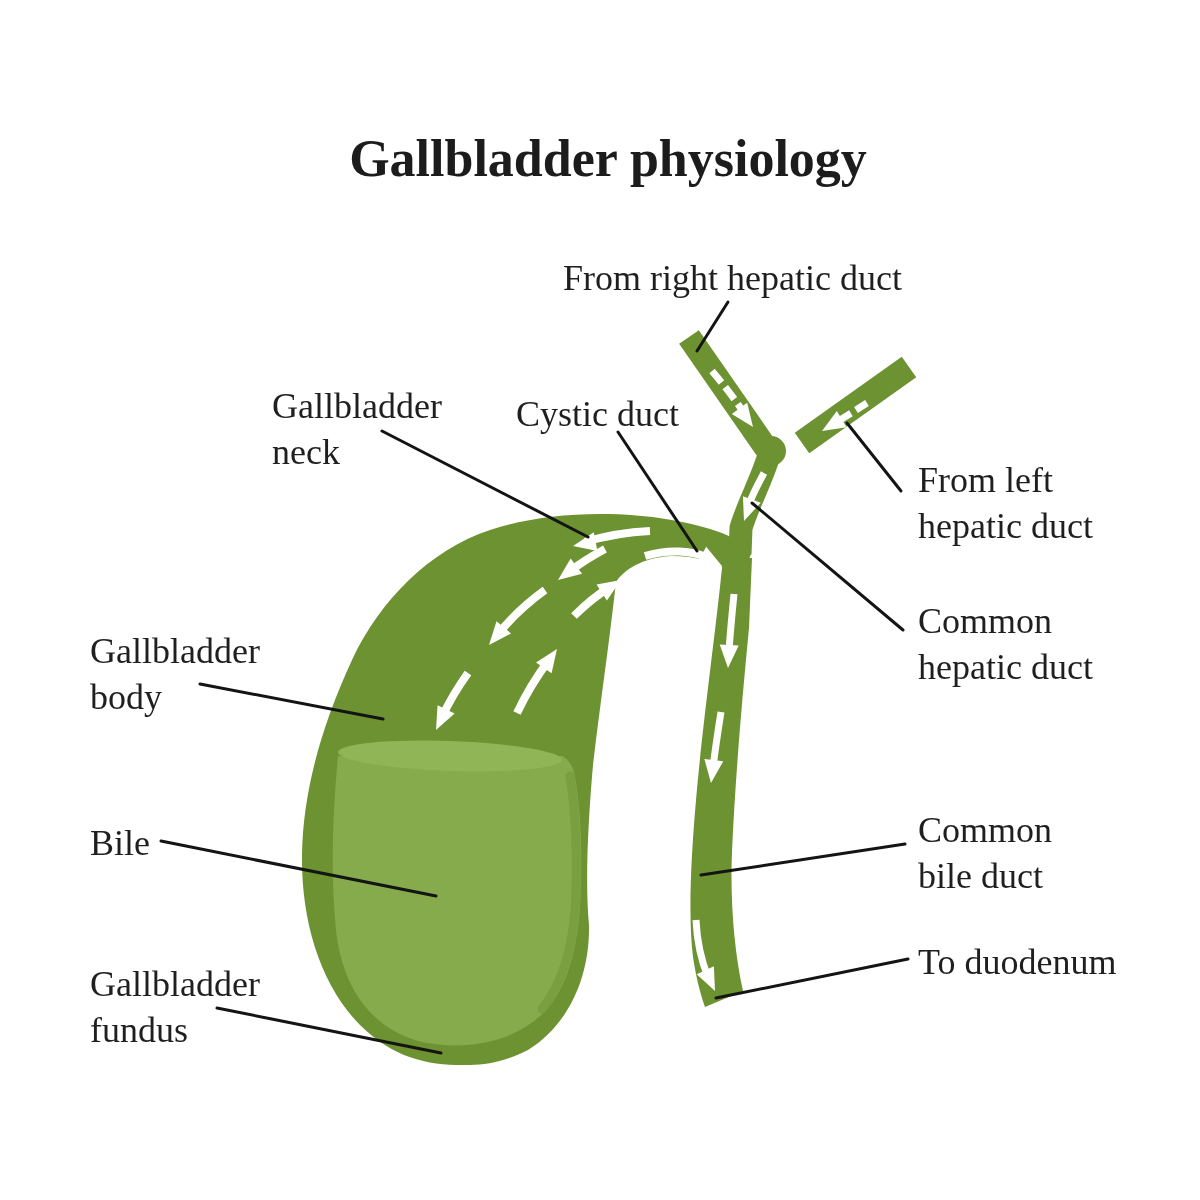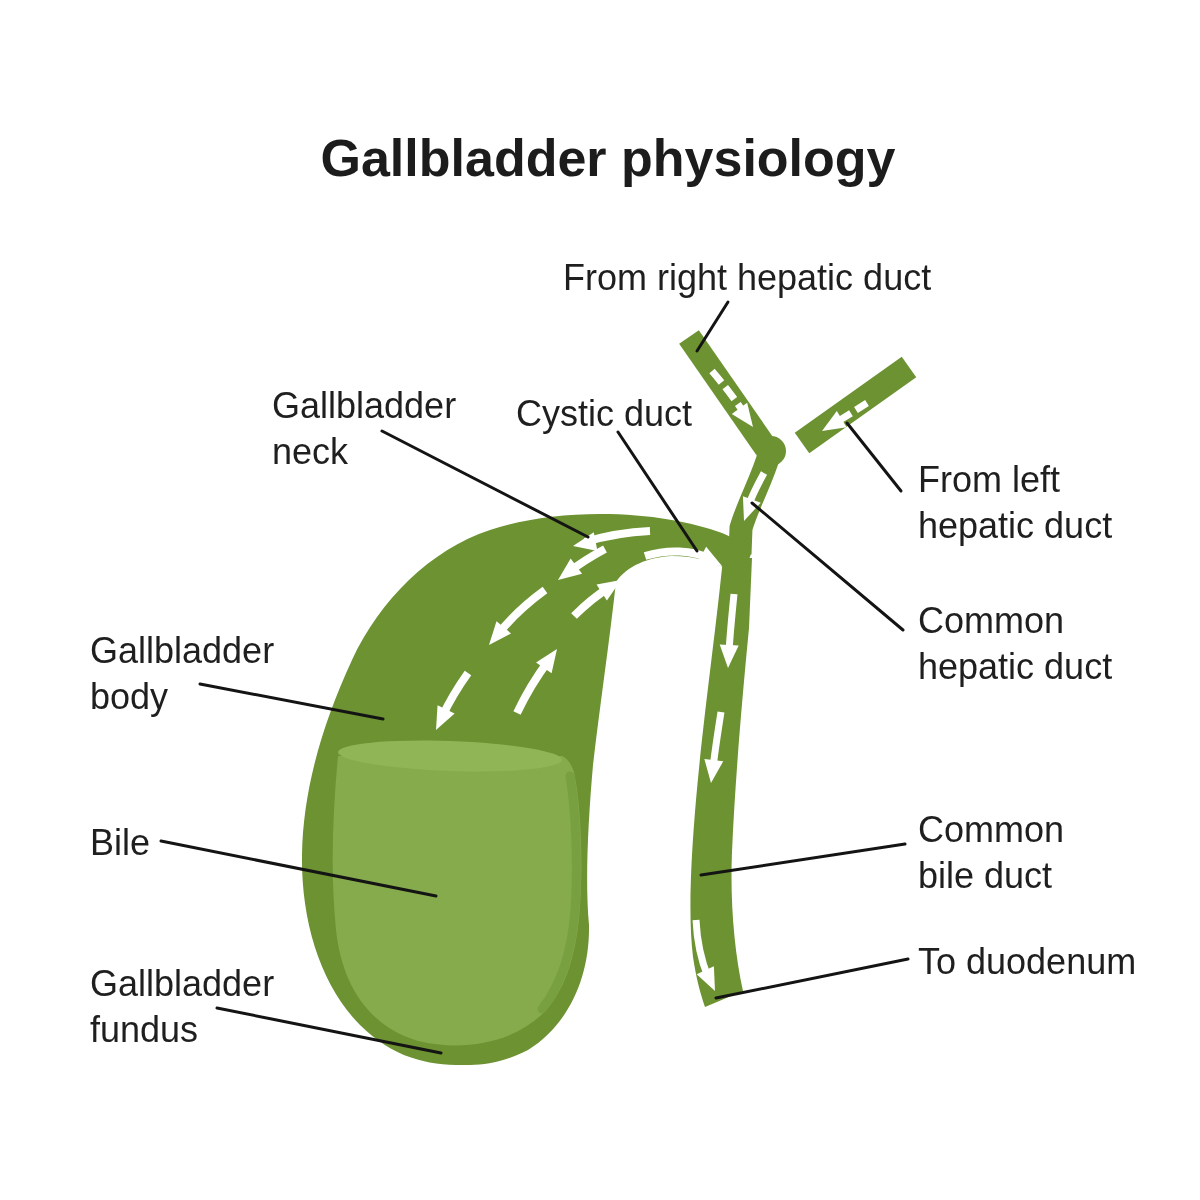--- a/index.html
+++ b/index.html
@@ -1,18 +1,18 @@
 <!DOCTYPE html>
 <html><head>
 <meta charset="utf-8">
 <style>
   html,body{margin:0;padding:0;background:#ffffff;}
   .frame{
     width:1200px;height:1200px;position:relative;background:#ffffff;
-    font-family:Liberation Sans, sans-serif;overflow:hidden;
+    font-family:Liberation Serif, serif;overflow:hidden;
   }
   svg{position:absolute;left:0;top:0;}
   .ttl{font-size:52px;font-weight:bold;fill:#1c1c1c;}
   .lbl{font-size:36px;fill:#1f1f1f;}
   .leader{stroke:#141414;stroke-width:3;stroke-linecap:round;fill:none;}
   .shaft{fill:none;stroke-width:8;stroke-linecap:butt;}
   .shaft-thin{fill:none;stroke-width:7;stroke-linecap:butt;}
 </style>
 </head>
 <body>

